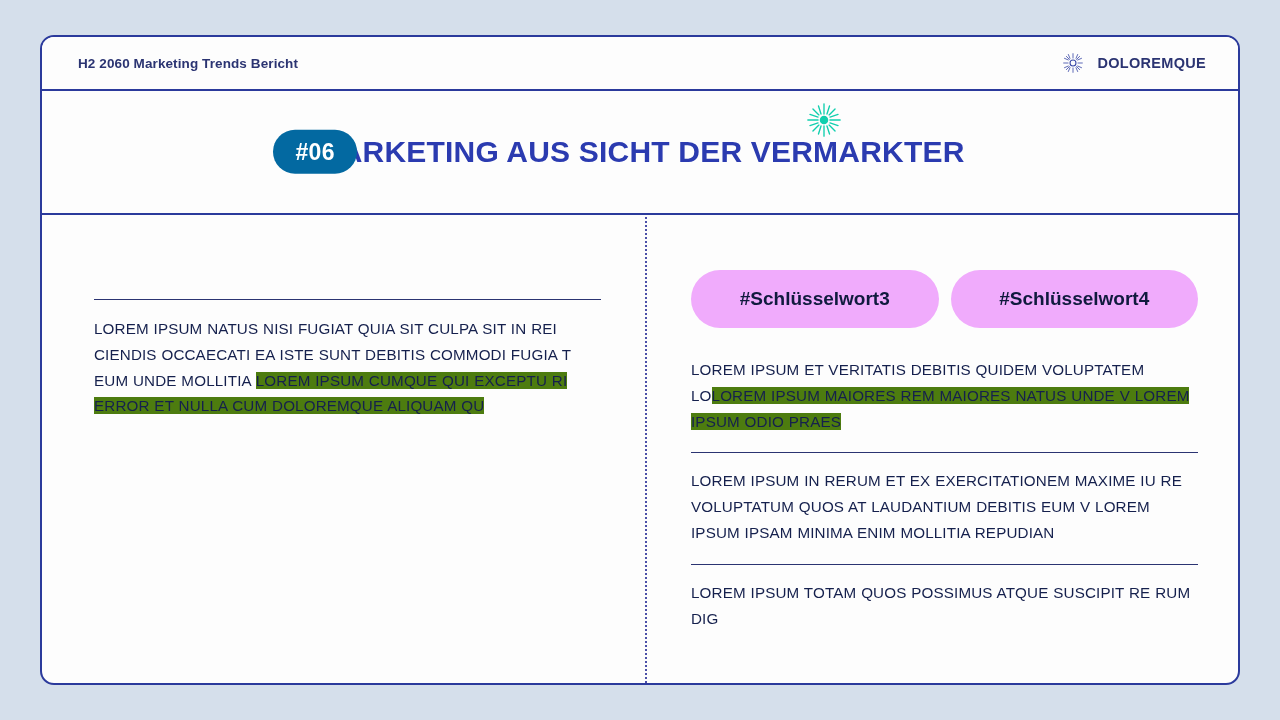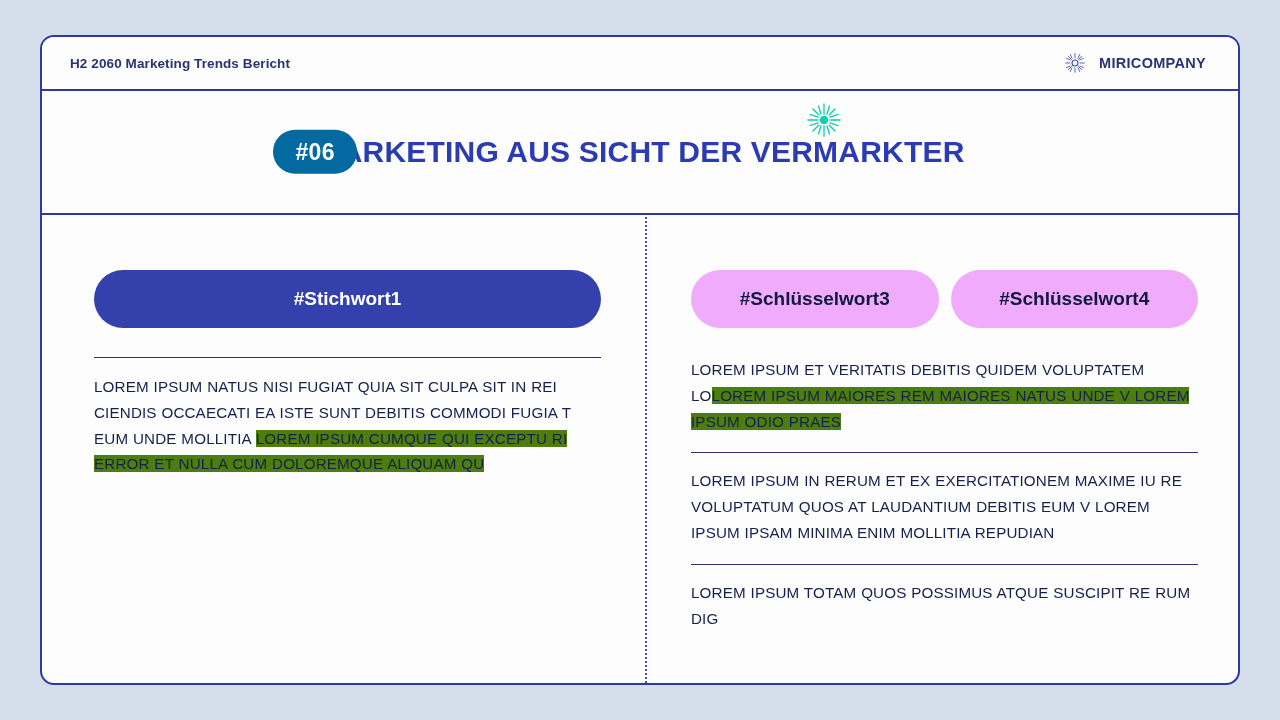--- a/index.html
+++ b/index.html
@@ -31,21 +31,21 @@
   
   .topbar {
     position: absolute;
     left: 0; top: 0;
     width: 100%;
     height: 54px;
     border-bottom: 2px solid #2b3a9c;
     display: flex;
     align-items: center;
     justify-content: space-between;
-    padding: 0 32px 0 28px;
+    padding: 0 32px 0 36px;
     background: #fdfdfd;
   }
 
   .doc-title {
     font-size: 13.5px;
     font-weight: bold;
     color: #2b3472;
     letter-spacing: 0.1px;
     white-space: nowrap;
   }
@@ -222,21 +222,21 @@
             <line x1="28.5" y1="4.5" x2="25.5" y2="11.5"></line>
             <line x1="14.5" y1="28.5" x2="11.5" y2="35.5"></line>
             <line x1="4.5" y1="11.5" x2="11.5" y2="14.5"></line>
             <line x1="28.5" y1="25.5" x2="35.5" y2="28.5"></line>
             <line x1="35.5" y1="11.5" x2="28.5" y2="14.5"></line>
             <line x1="11.5" y1="25.5" x2="4.5" y2="28.5"></line>
           </g>
           <circle cx="20" cy="20" r="5.4" fill="none" stroke="#3b4aa8" stroke-width="2"></circle>
         </svg>
       </span>
-      <span class="brand-name">MIRICOMPANY</span>
+      <span class="brand-name">DOLOREMQUE</span>
     </div>
   </div>
 
   <div class="title-band">
     <div class="title-wrap">
       <div class="title-inner">
 
         <span class="title-spark">
           <svg viewBox="0 0 40 40" width="34" height="34" aria-hidden="true">
             <g stroke="#10cfae" stroke-width="1.6" stroke-linecap="round">
@@ -265,21 +265,20 @@
 
         <div class="num-badge">#06</div>
       </div>
     </div>
   </div>
 
   <div class="body-area">
 
     <div class="column left">
       <div class="tag-row">
-        <div class="tag blue">#Stichwort1</div>
       </div>
 
 
       <div class="rule"></div>
 
       <div class="para-block">
         <p class="para"><span>LOREM IPSUM NATUS NISI FUGIAT QUIA SIT CULPA SIT IN REI CIENDIS OCCAECATI EA ISTE SUNT DEBITIS COMMODI FUGIA T EUM UNDE MOLLITIA </span><span class="hl">LOREM IPSUM CUMQUE QUI EXCEPTU RI ERROR ET NULLA CUM DOLOREMQUE ALIQUAM QU</span></p>
       </div>
     </div>
 

